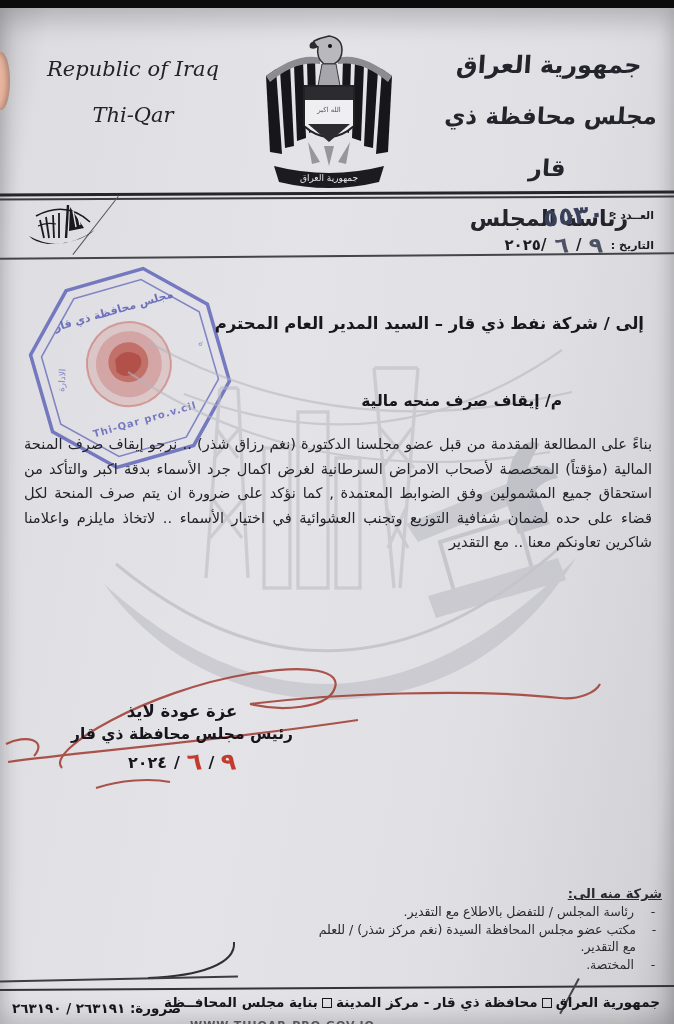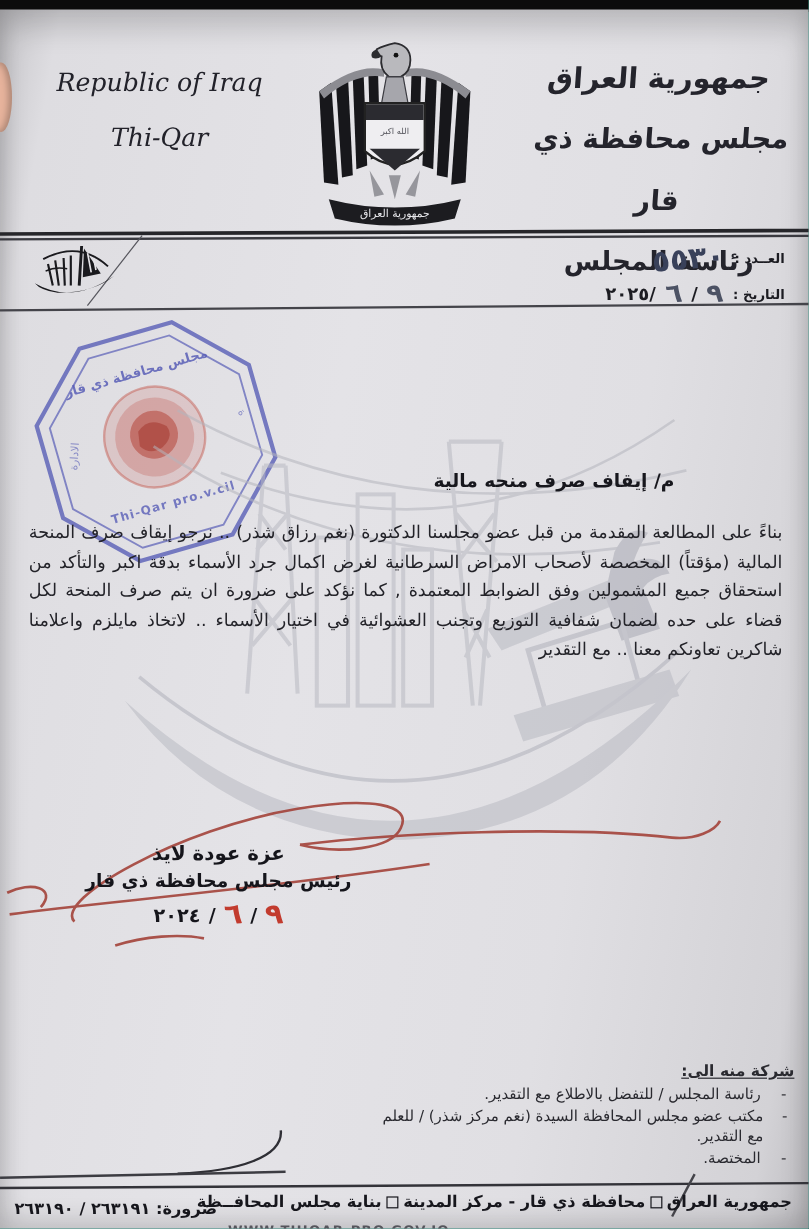--- a/index.html
+++ b/index.html
@@ -1,17 +1,17 @@
 <!DOCTYPE html>
 <html lang="ar"><head>
 <meta charset="utf-8">
 <style>
   html,body{margin:0;padding:0;background:#101010;}
   #shot{position:relative;width:674px;height:1024px;overflow:hidden;
-        font-family:"DejaVu Sans",sans-serif;background:#5eead4;}
+        font-family:"DejaVu Sans",sans-serif;background:#fef9c3;}
   
   .photo-top{position:absolute;left:0;top:0;width:674px;height:10px;background:#0c0c0c;}
   
   .paper{position:absolute;left:0;top:8px;width:674px;height:1016px;
          background:linear-gradient(100deg,#c7c6ca 0%,#dedde1 6%,#e4e3e7 40%,#e0dfe3 70%,#d3d2d6 94%,#bdbcc0 100%);
          box-shadow:inset 0 14px 24px rgba(0,0,0,.18), inset 0 -10px 18px rgba(0,0,0,.12);}
   .finger{position:absolute;left:-8px;top:52px;width:18px;height:58px;border-radius:50%;
           background:#e7b39c;box-shadow:inset -3px 0 5px rgba(0,0,0,.25);}
   
   .hdr-en{position:absolute;left:28px;top:46px;width:210px;text-align:center;color:#22222a;
@@ -199,20 +199,21 @@
       <path d="M318 196 L428 152 L440 170 L330 214 Z" fill="#b9bac2"></path>
       <path d="M424 132 Q436 108 452 116 Q444 128 440 140 Q462 132 470 150 Q456 152 448 162 L462 196 L430 206 L416 168 Z" fill="#a9aab4"></path>
       <path d="M352 214 L430 190 L446 248 L368 270 Z" fill="none" stroke="#b0b1bb" stroke-width="4"></path>
       <path d="M340 268 L470 230 L478 252 L348 290 Z" fill="#b9bac2"></path>
 
       <path d="M16 256 Q250 468 488 230 Q400 372 236 372 Q96 364 16 256 Z" fill="#babbc3"></path>
       <path d="M28 236 Q250 420 478 214" stroke="#b0b1bb" stroke-width="3" fill="none"></path>
     </svg>
   </div>
 
+  <div class="to-line">إلى / شركة نفط ذي قار – السيد المدير العام المحترم</div>
   <div class="subject">م/ إيقاف صرف منحه مالية</div>
   <div class="body-text">بناءً على المطالعة المقدمة من قبل عضو مجلسنا الدكتورة (نغم رزاق شذر) .. نرجو إيقاف صرف المنحة المالية (مؤقتاً) المخصصة لأصحاب الامراض السرطانية لغرض اكمال جرد الأسماء بدقة اكبر والتأكد من استحقاق جميع المشمولين وفق الضوابط المعتمدة , كما نؤكد على ضرورة ان يتم صرف المنحة لكل قضاء على حده لضمان شفافية التوزيع وتجنب العشوائية في اختيار الأسماء .. لاتخاذ مايلزم واعلامنا شاكرين تعاونكم معنا .. مع التقدير</div>
 
   <svg class="sig-scribble" viewBox="0 0 674 200">
     <g stroke="#a03a30" stroke-width="2.2" fill="none" opacity=".85">
       <path d="M62 148 C44 130 150 70 248 54 C308 44 344 50 334 70 C326 88 282 92 250 84"></path>
       <path d="M250 84 C330 74 470 68 560 78 C580 80 596 72 600 64"></path>
       <path d="M8 142 C80 132 210 122 358 100"></path>
       <path d="M6 124 C26 114 48 120 34 136"></path>
       <path d="M96 168 C120 160 150 158 170 162"></path>

